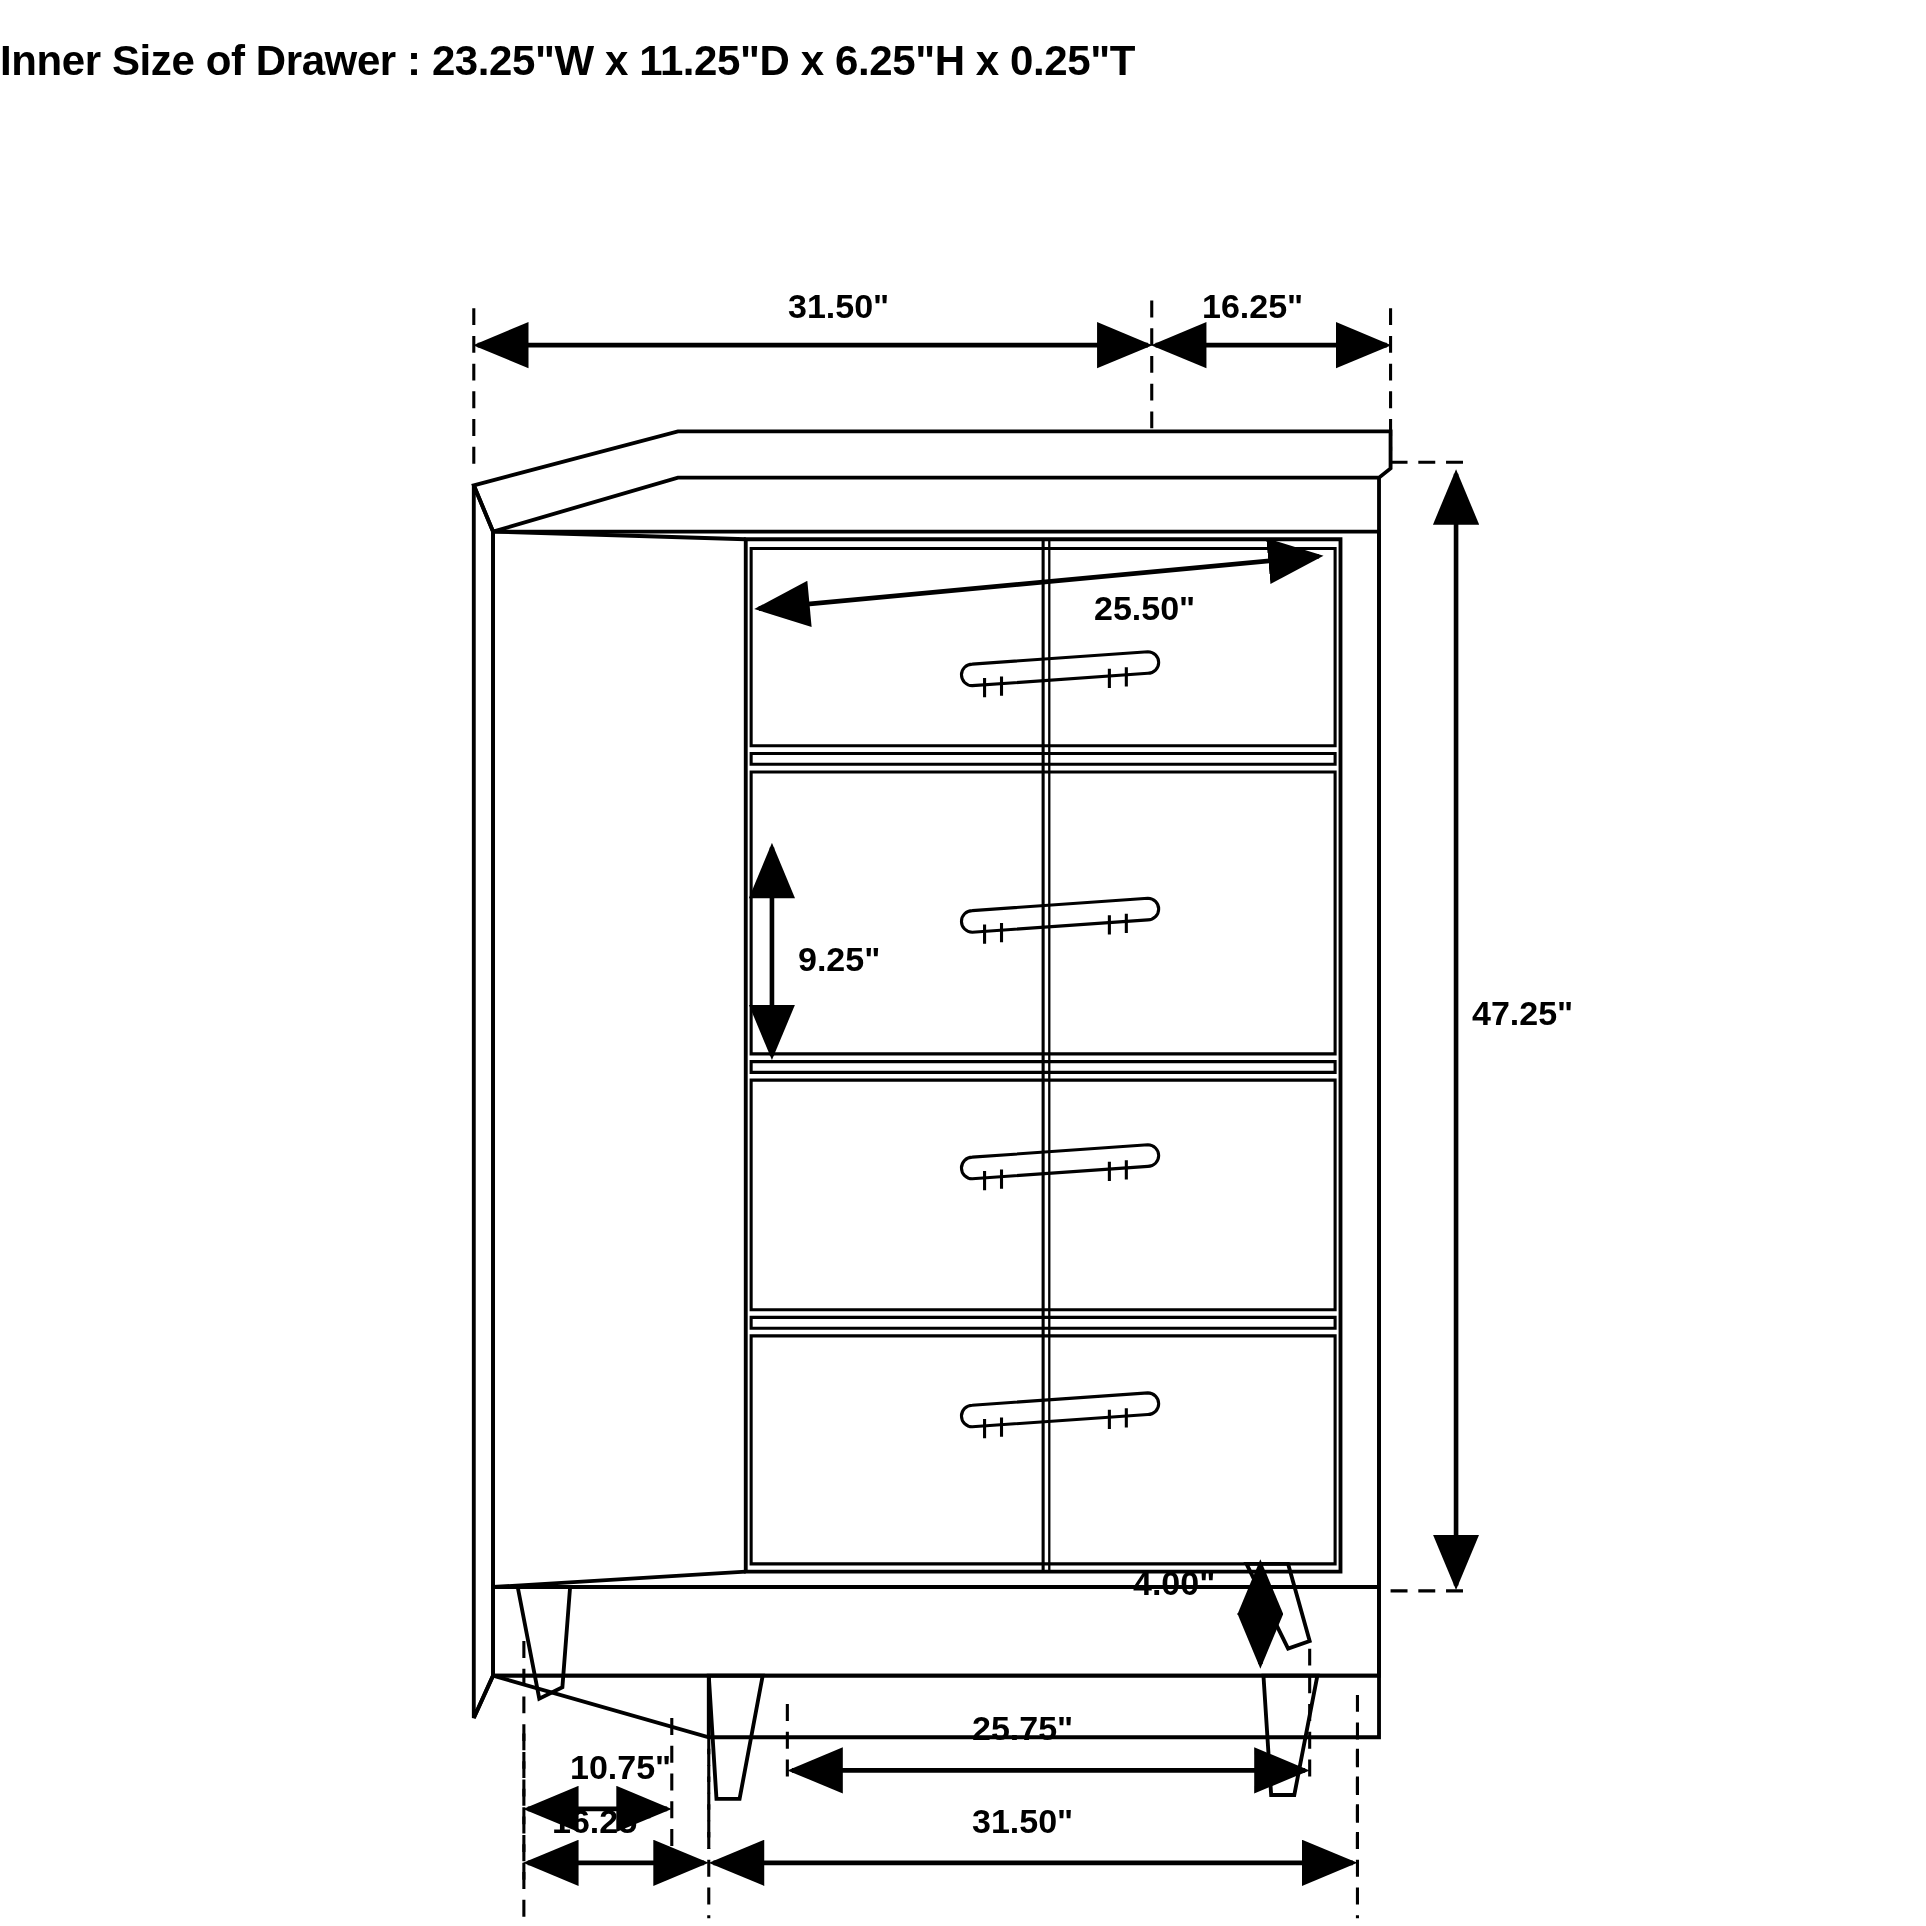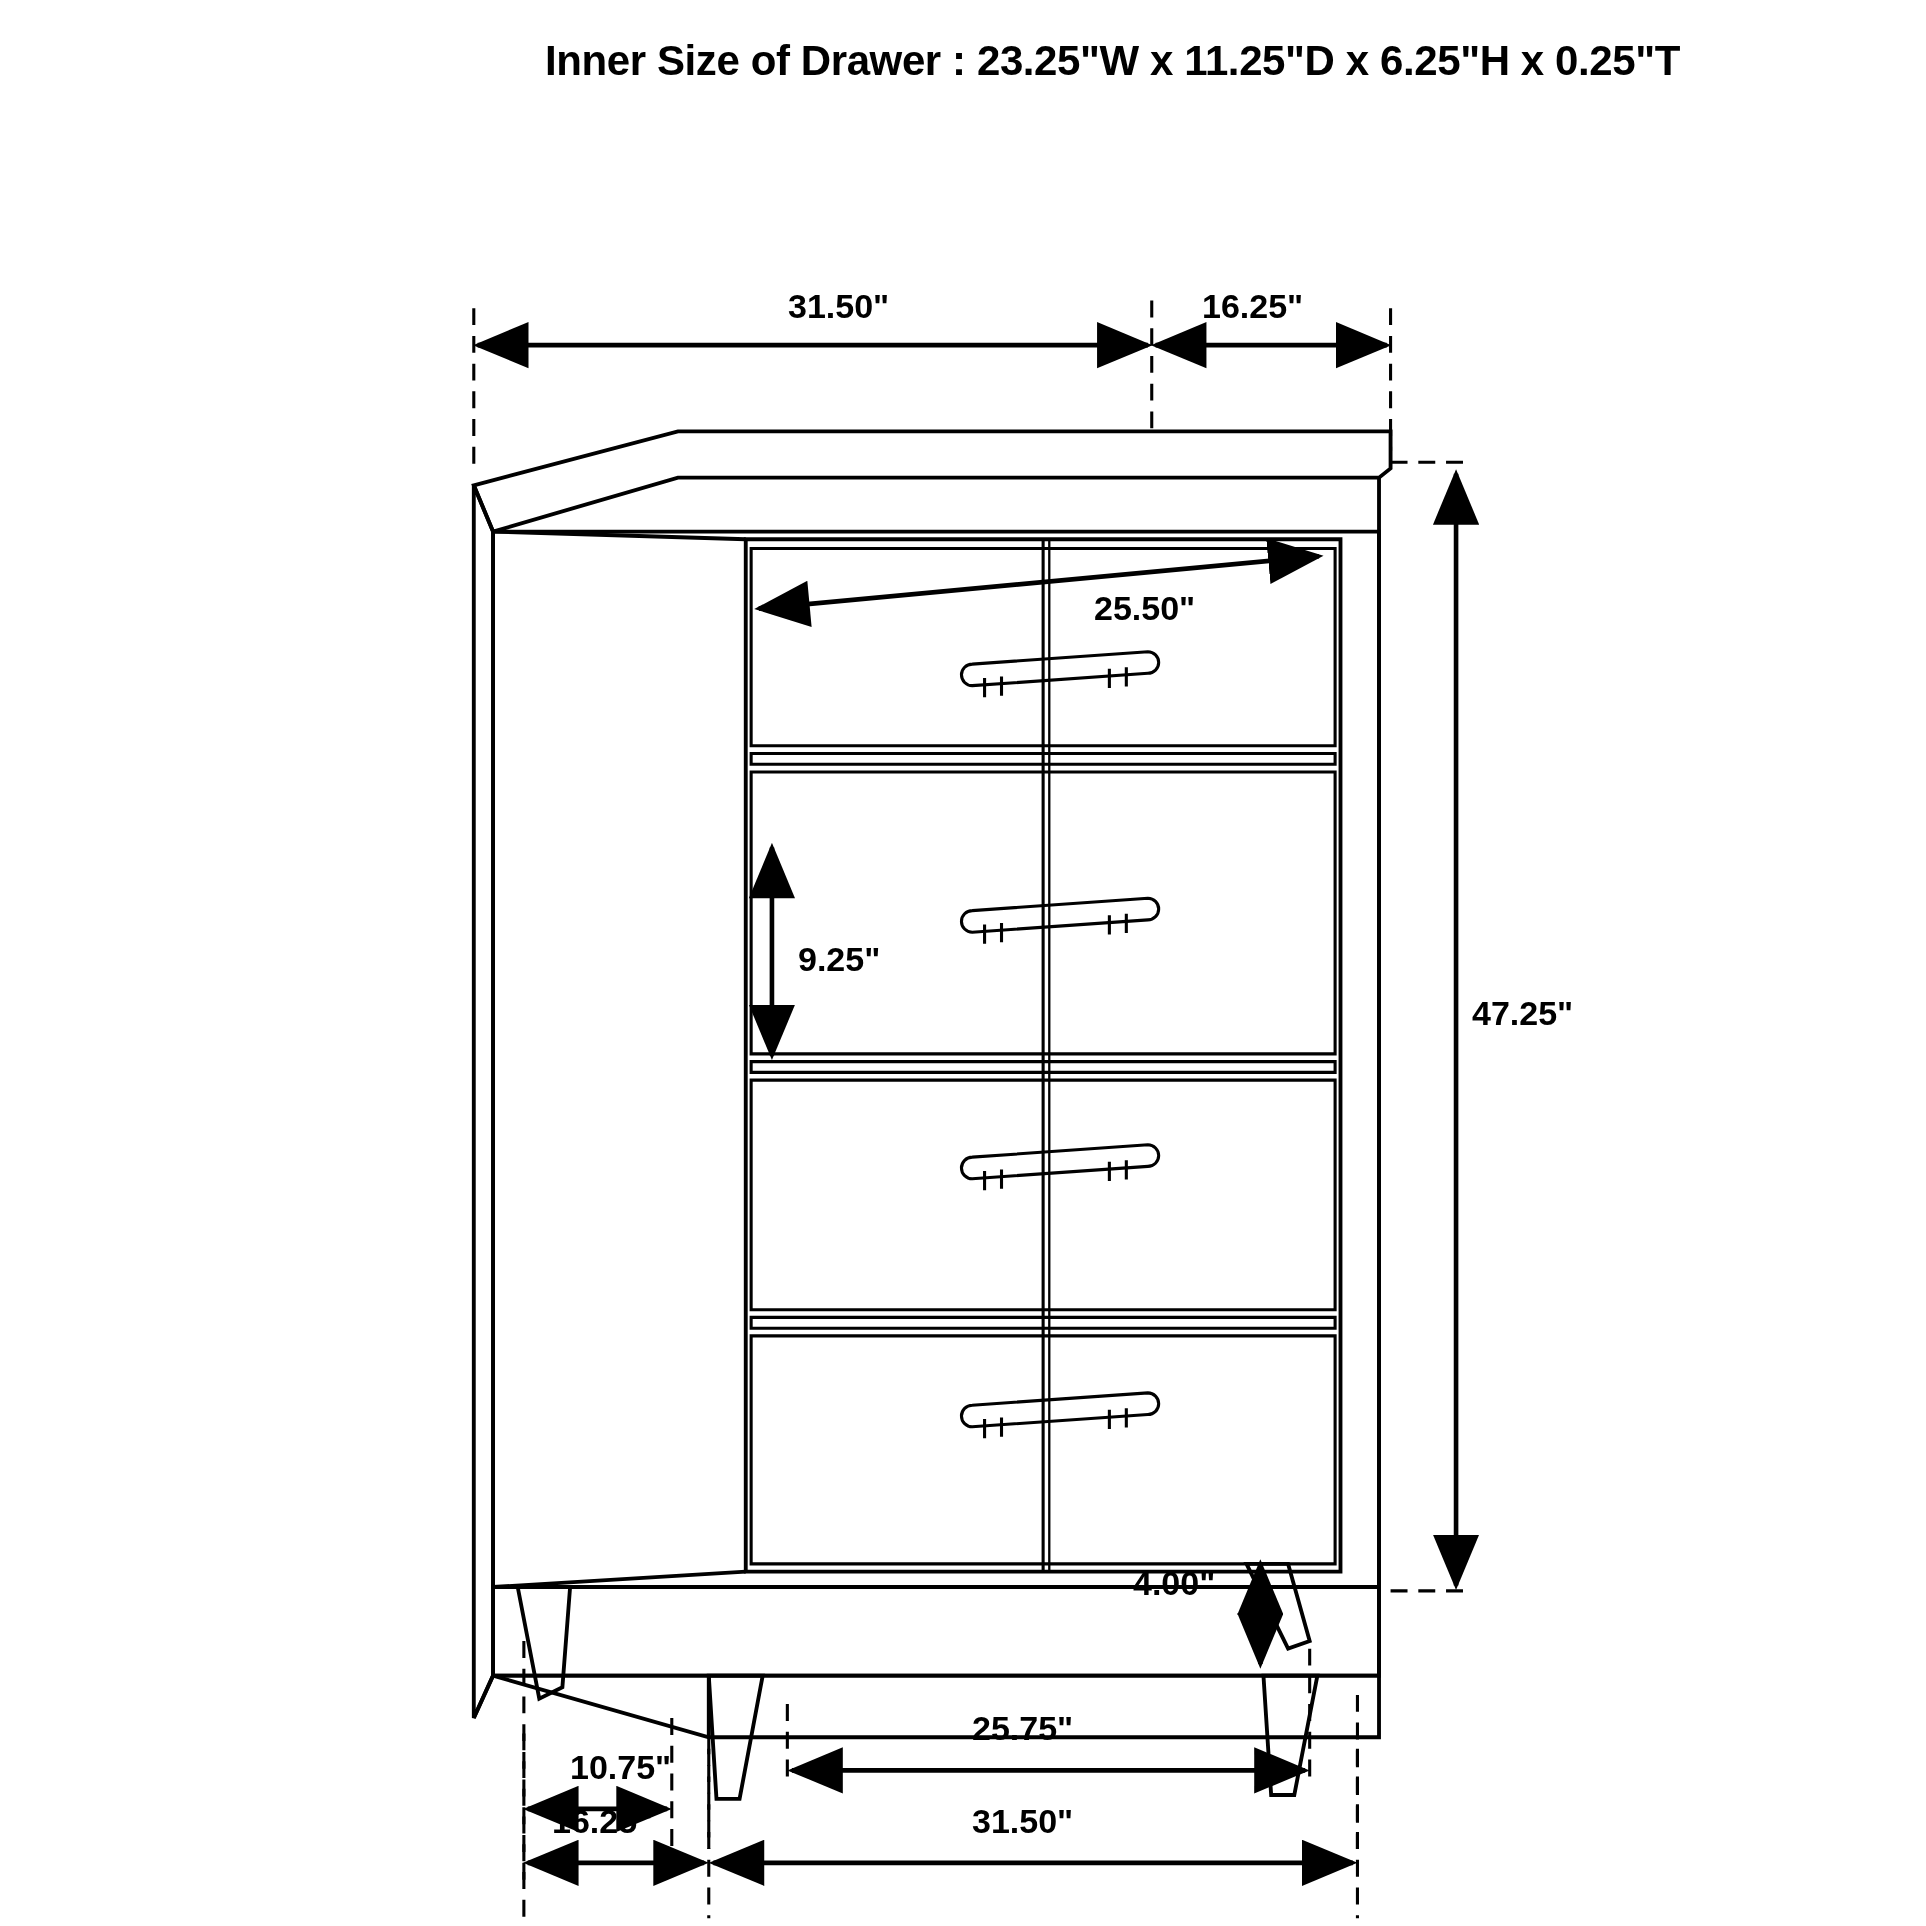--- a/index.html
+++ b/index.html
@@ -20,21 +20,21 @@
     left: 0;
     top: 0;
     width: 1926px;
     height: 1926px;
   }
   .title {
     position: absolute;
     left: 0;
     top: 37px;
     width: 1680px;
-    text-align: right;
+    text-align: left;
     font-size: 42px;
     font-weight: bold;
     letter-spacing: -0.4px;
     white-space: nowrap;
   }
   svg.drawing {
     position: absolute;
     left: 0;
     top: 0;
     width: 1926px;

